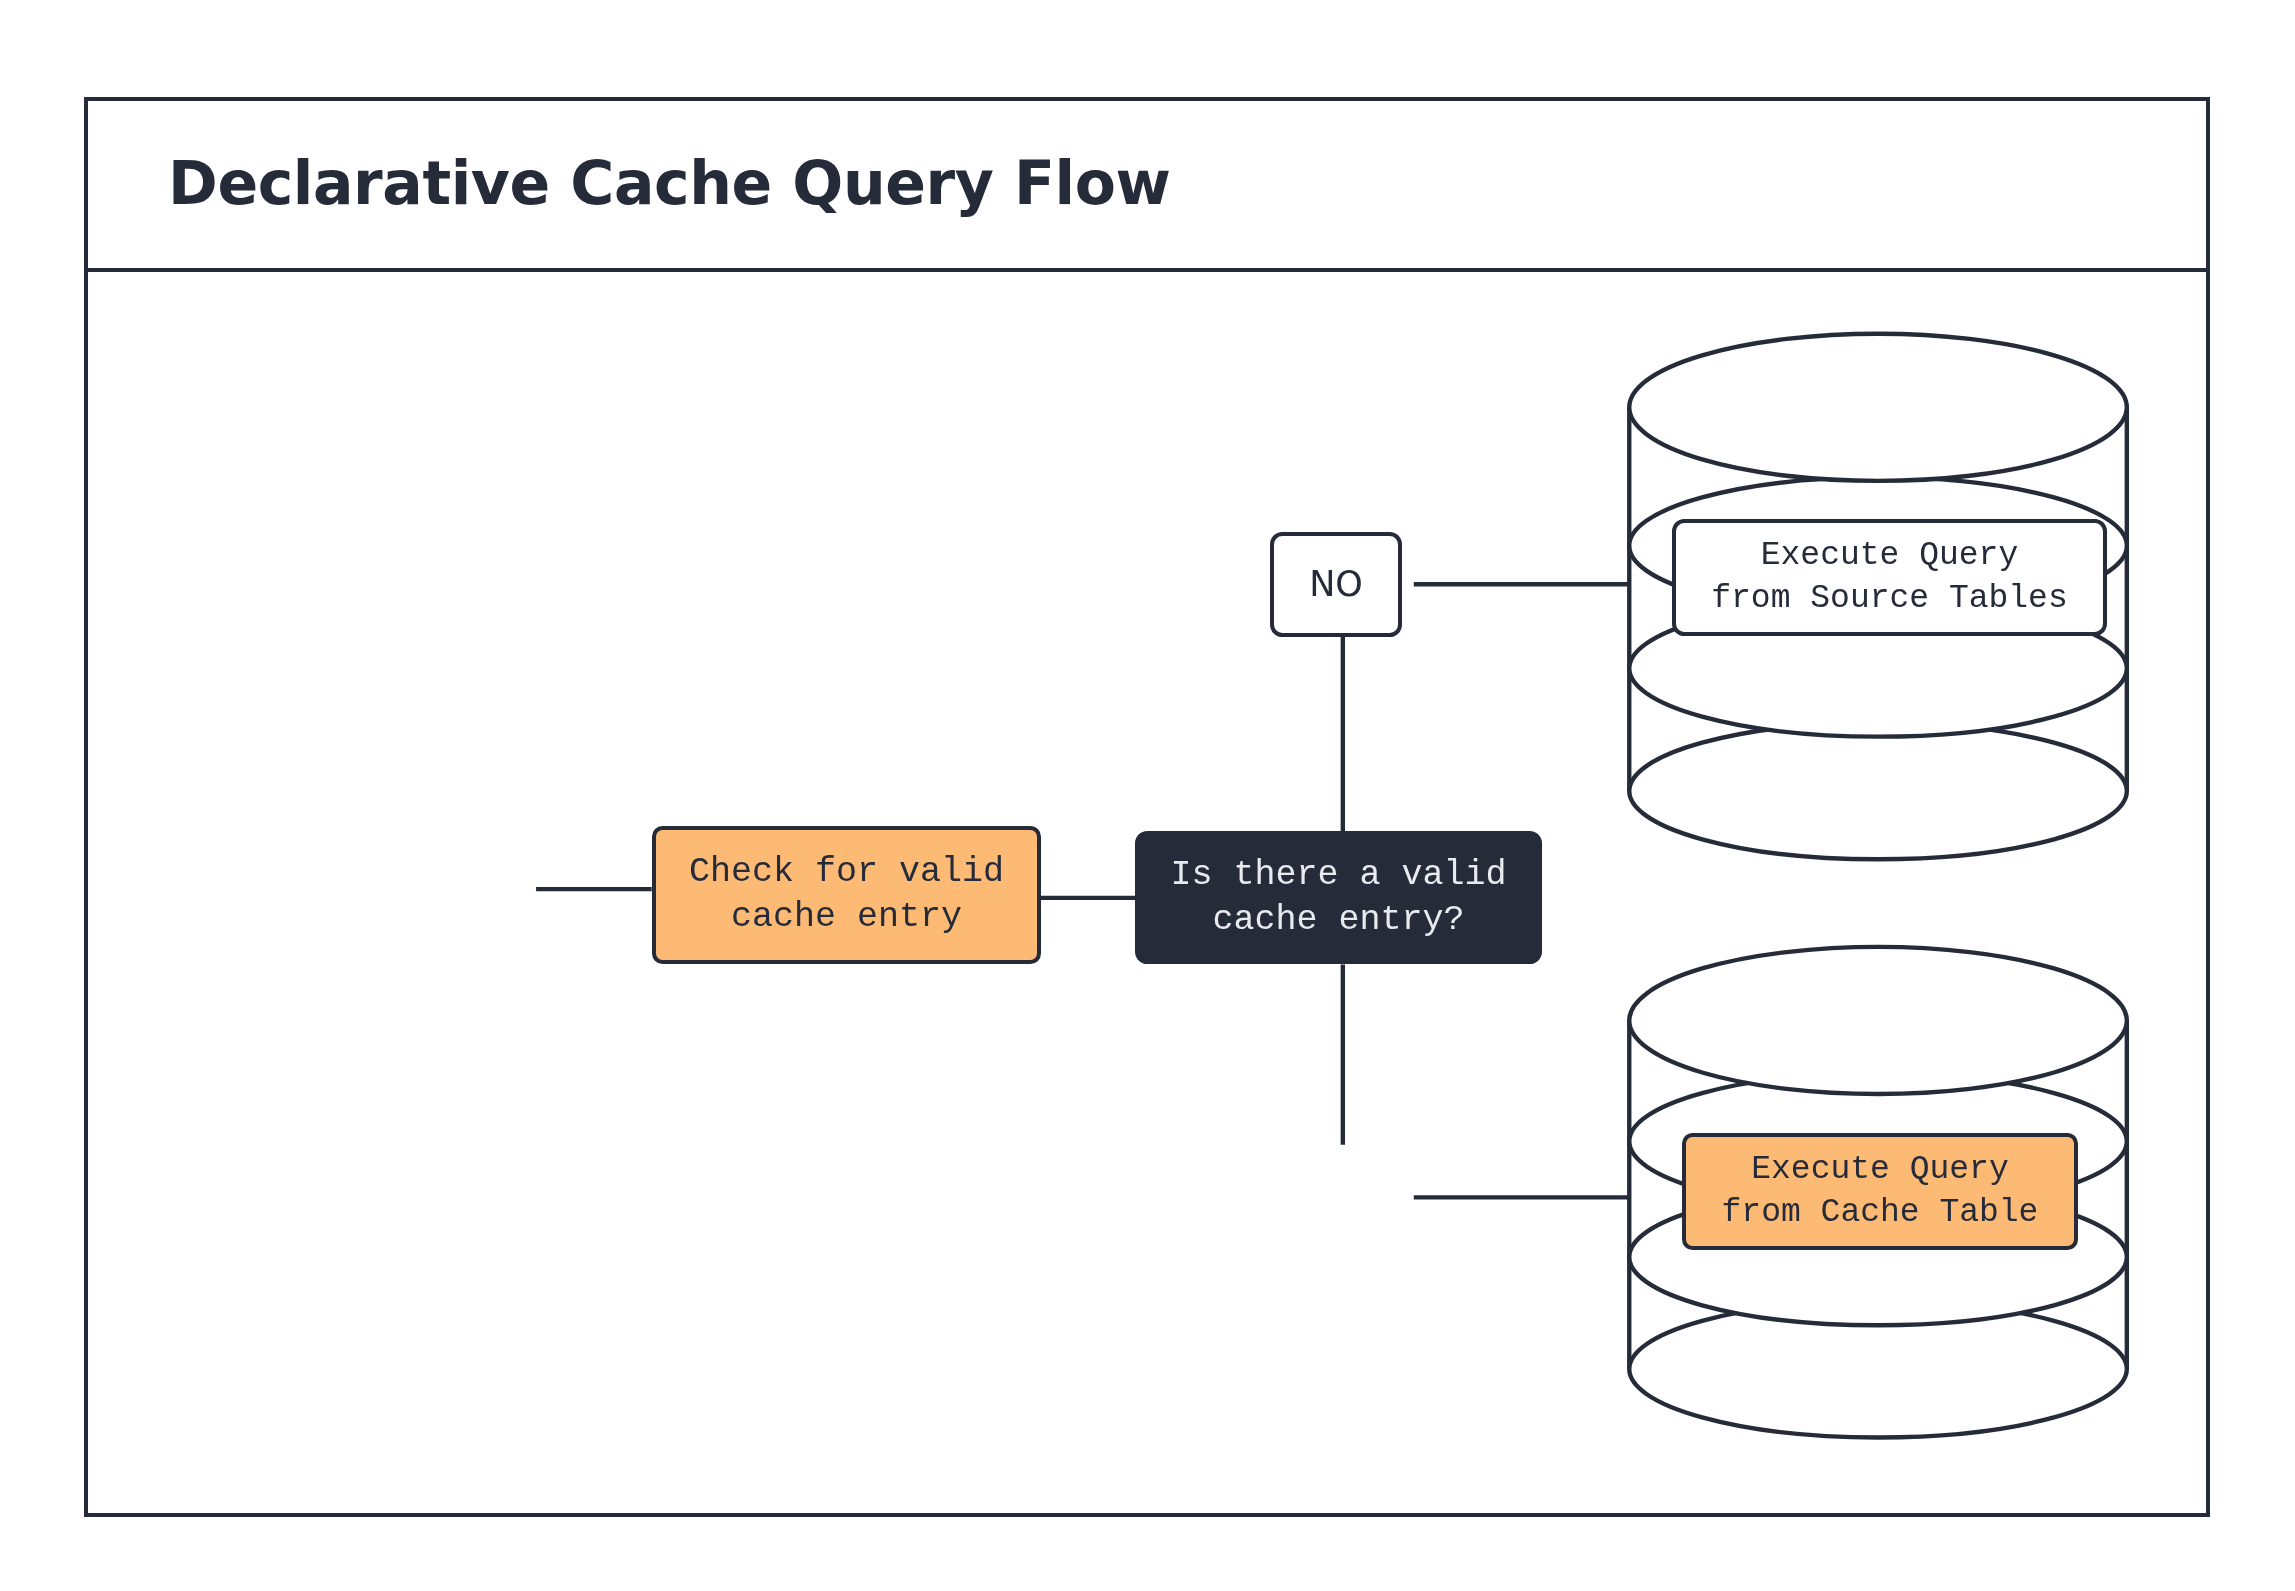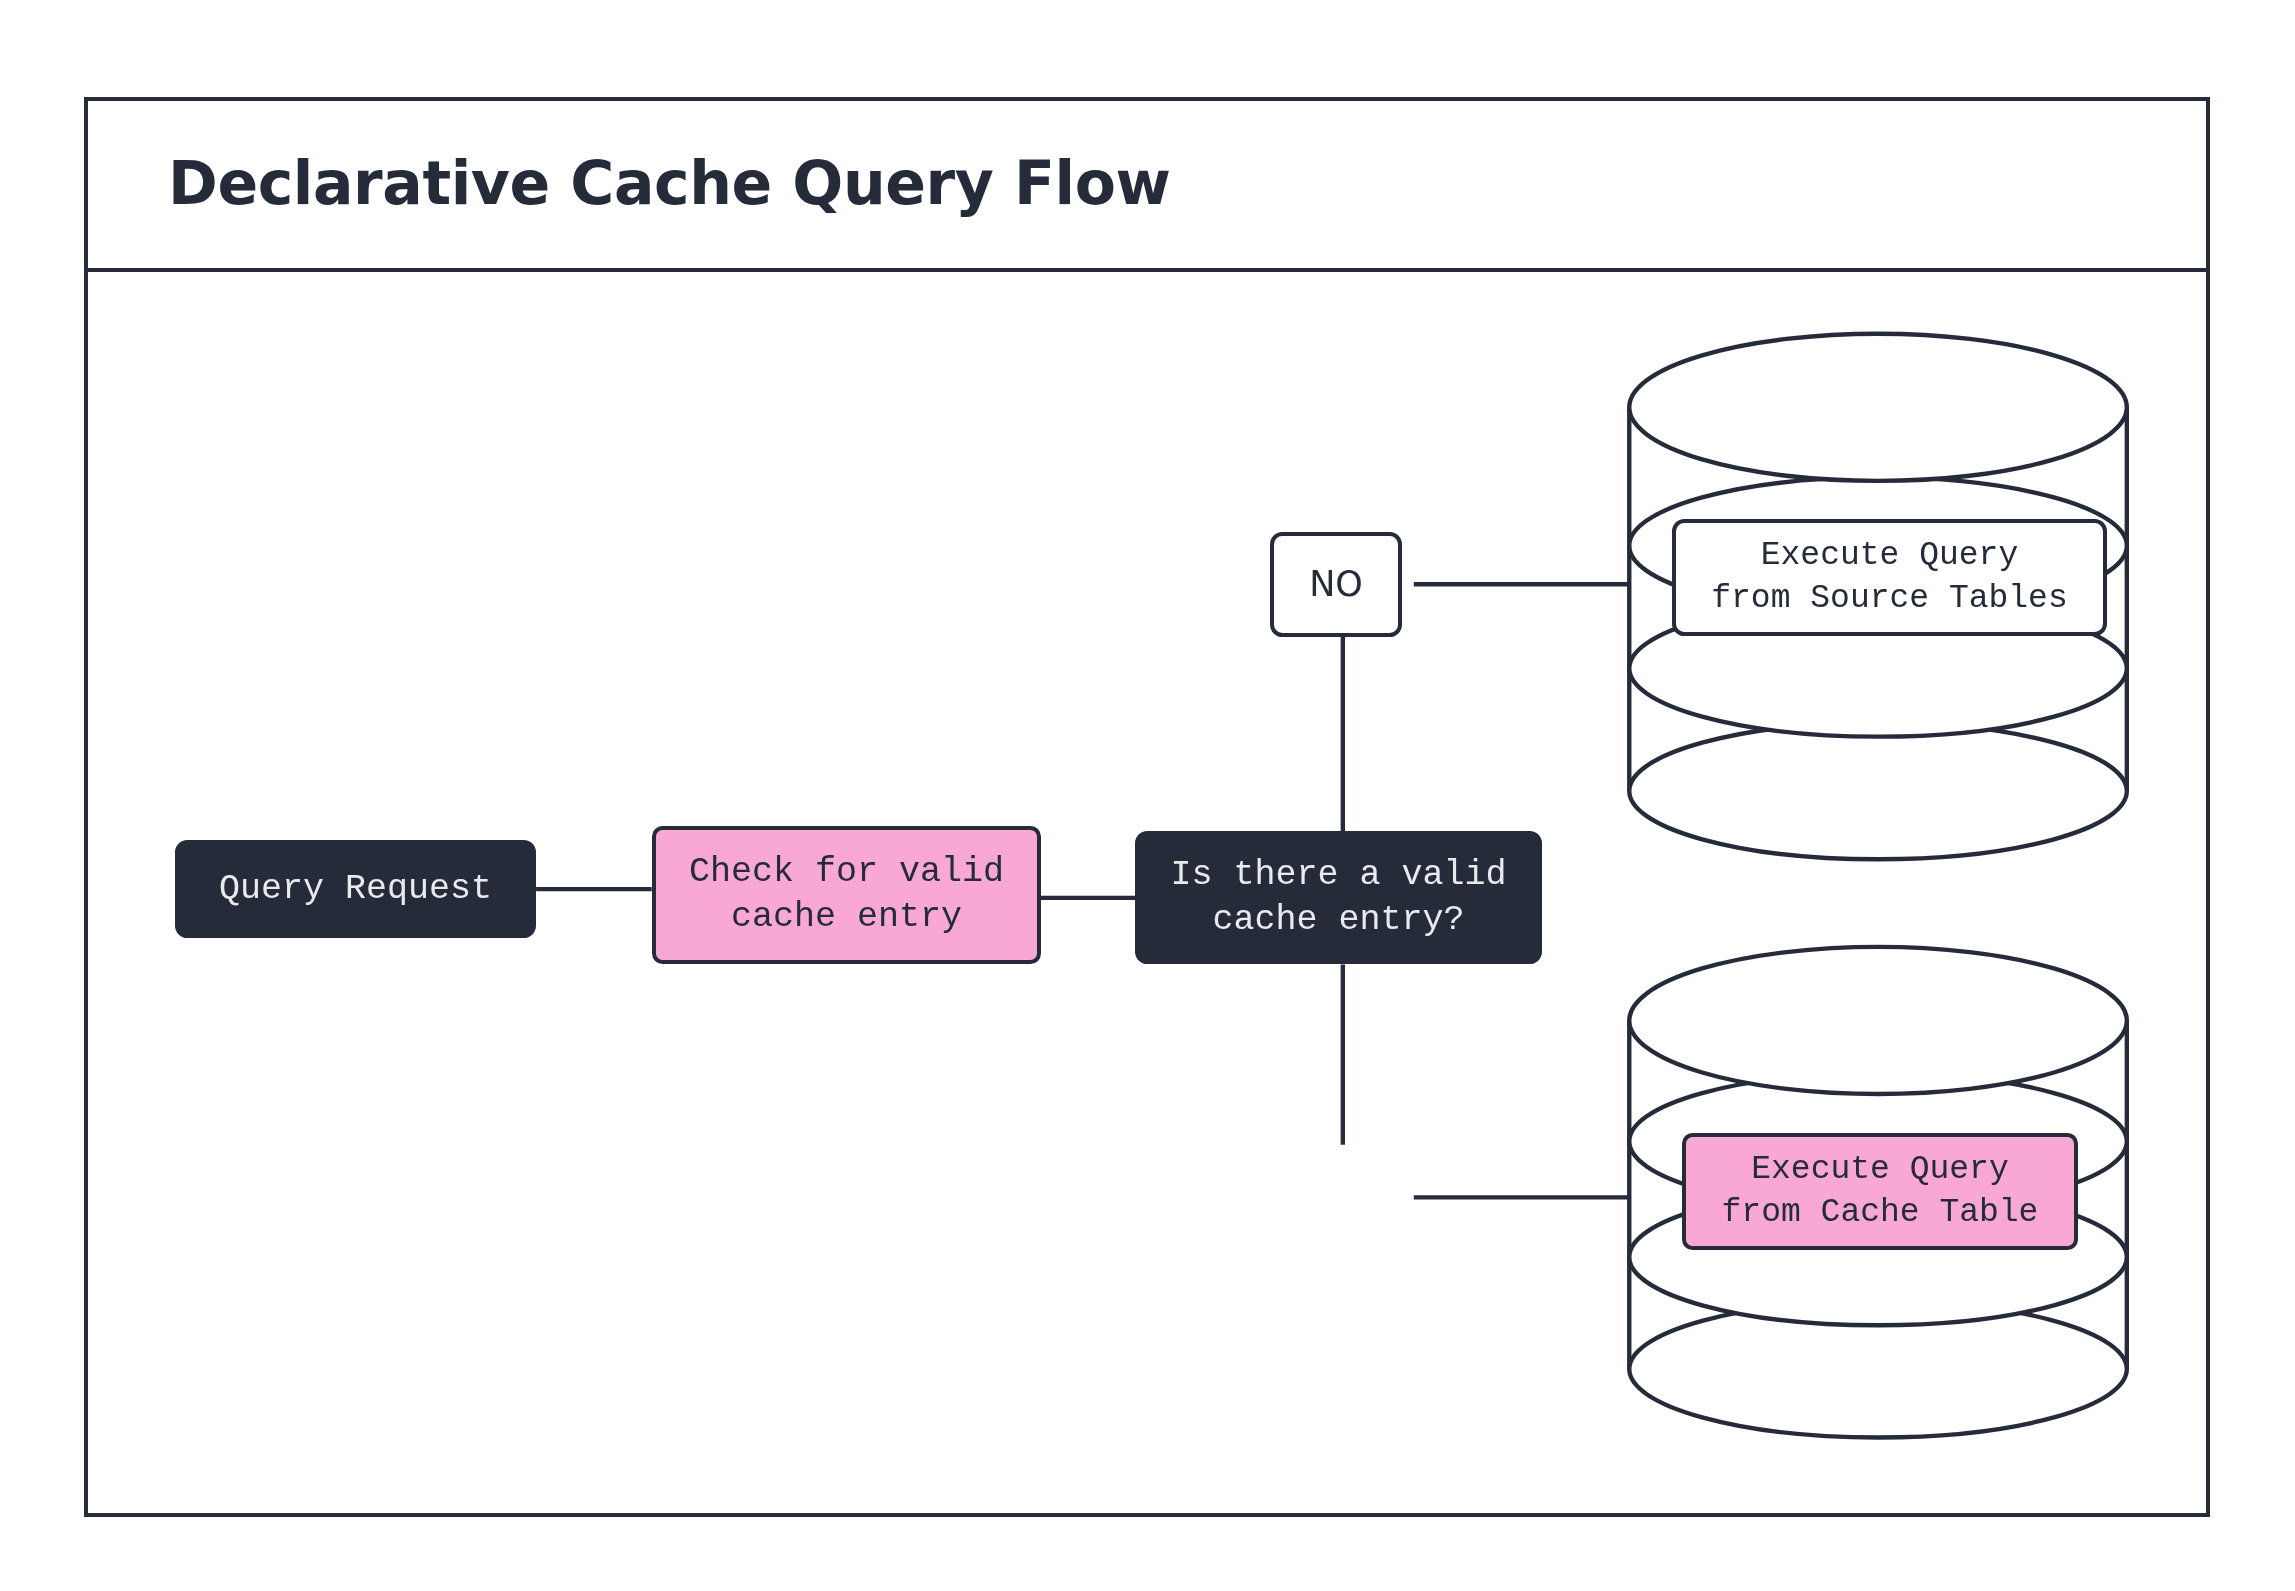--- a/index.html
+++ b/index.html
@@ -70,21 +70,21 @@
     line-height: 1.28;
     white-space: pre-line;
   }
   .node-dark {
     background: #262b3a;
     color: #e8eaee;
     border: 3.5px solid #262b3a;
     border-radius: 12.3px;
   }
   .node-green {
-    background: #f9a8d4;
+    background: #fdba74;
     color: #262b3a;
     border: 4.4px solid #262b3a;
     border-radius: 10.5px;
   }
   .node-white {
     background: #ffffff;
     color: #262b3a;
     border: 4.4px solid #262b3a;
     border-radius: 12.3px;
   }
@@ -158,21 +158,20 @@
     <g fill="#ffffff" stroke="#262b3a" stroke-width="5">
       <line x1="1860" y1="1150" x2="1860" y2="1548" stroke="#262b3a"></line>
       <line x1="2428" y1="1150" x2="2428" y2="1548" stroke="#262b3a"></line>
       <ellipse cx="2144" cy="1548" rx="284" ry="78" fill="#ffffff"></ellipse>
       <ellipse cx="2144" cy="1420" rx="284" ry="78" fill="#ffffff"></ellipse>
       <ellipse cx="2144" cy="1288" rx="284" ry="78" fill="#ffffff"></ellipse>
       <ellipse cx="2144" cy="1150" rx="284" ry="84" fill="#ffffff"></ellipse>
     </g>
   </svg>
 
-  <div class="node node-dark" id="node-query-request">Query Request</div>
 
   <div class="node node-green" id="node-check-cache">Check for valid
 cache entry</div>
 
   <div class="node node-dark" id="node-decision">Is there a valid
 cache entry?</div>
 
   <div class="node node-white label-box" id="node-no">NO</div>
 
 

